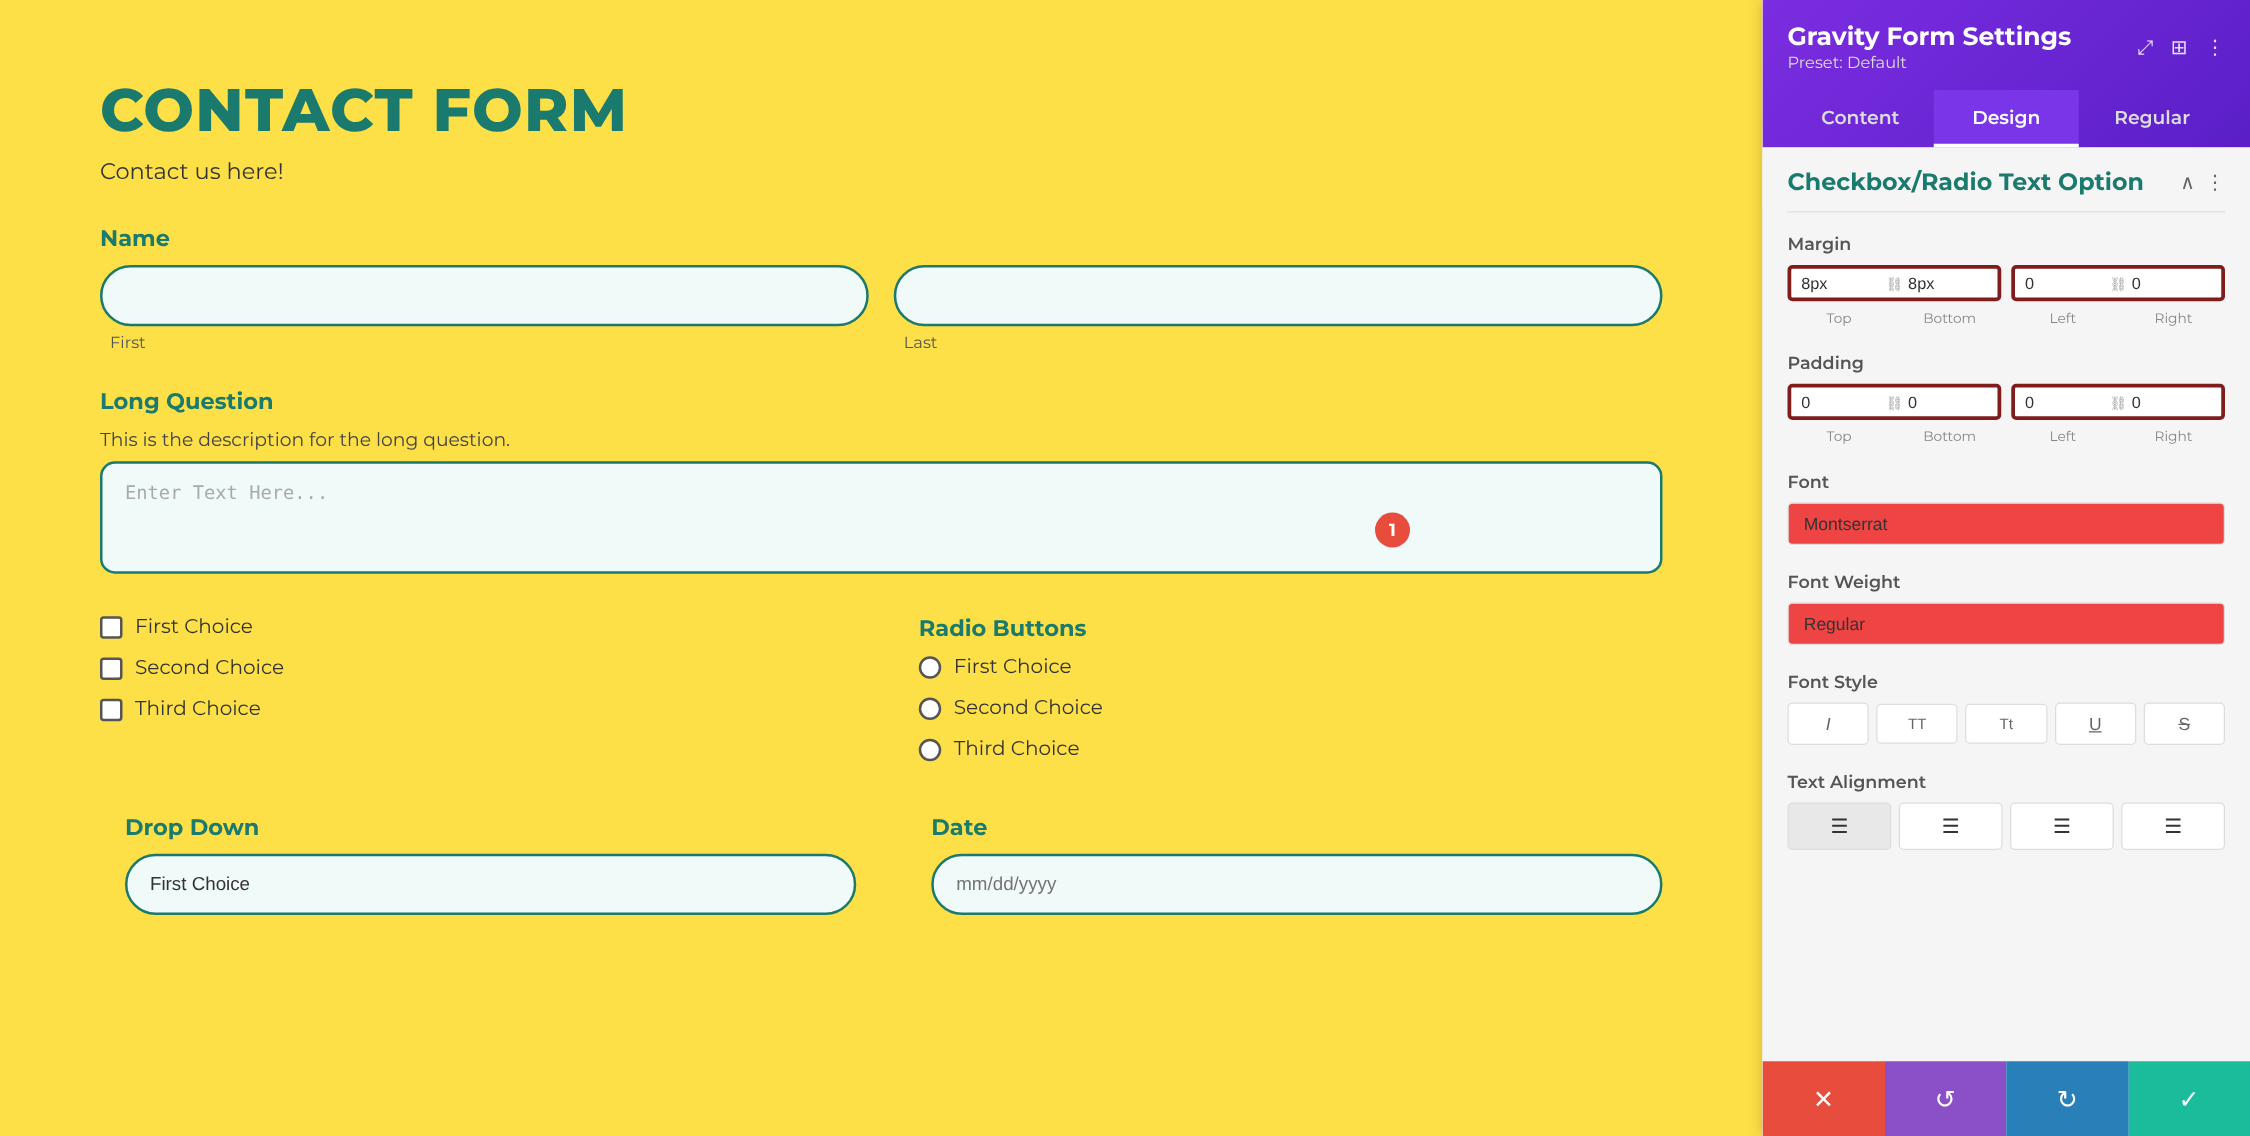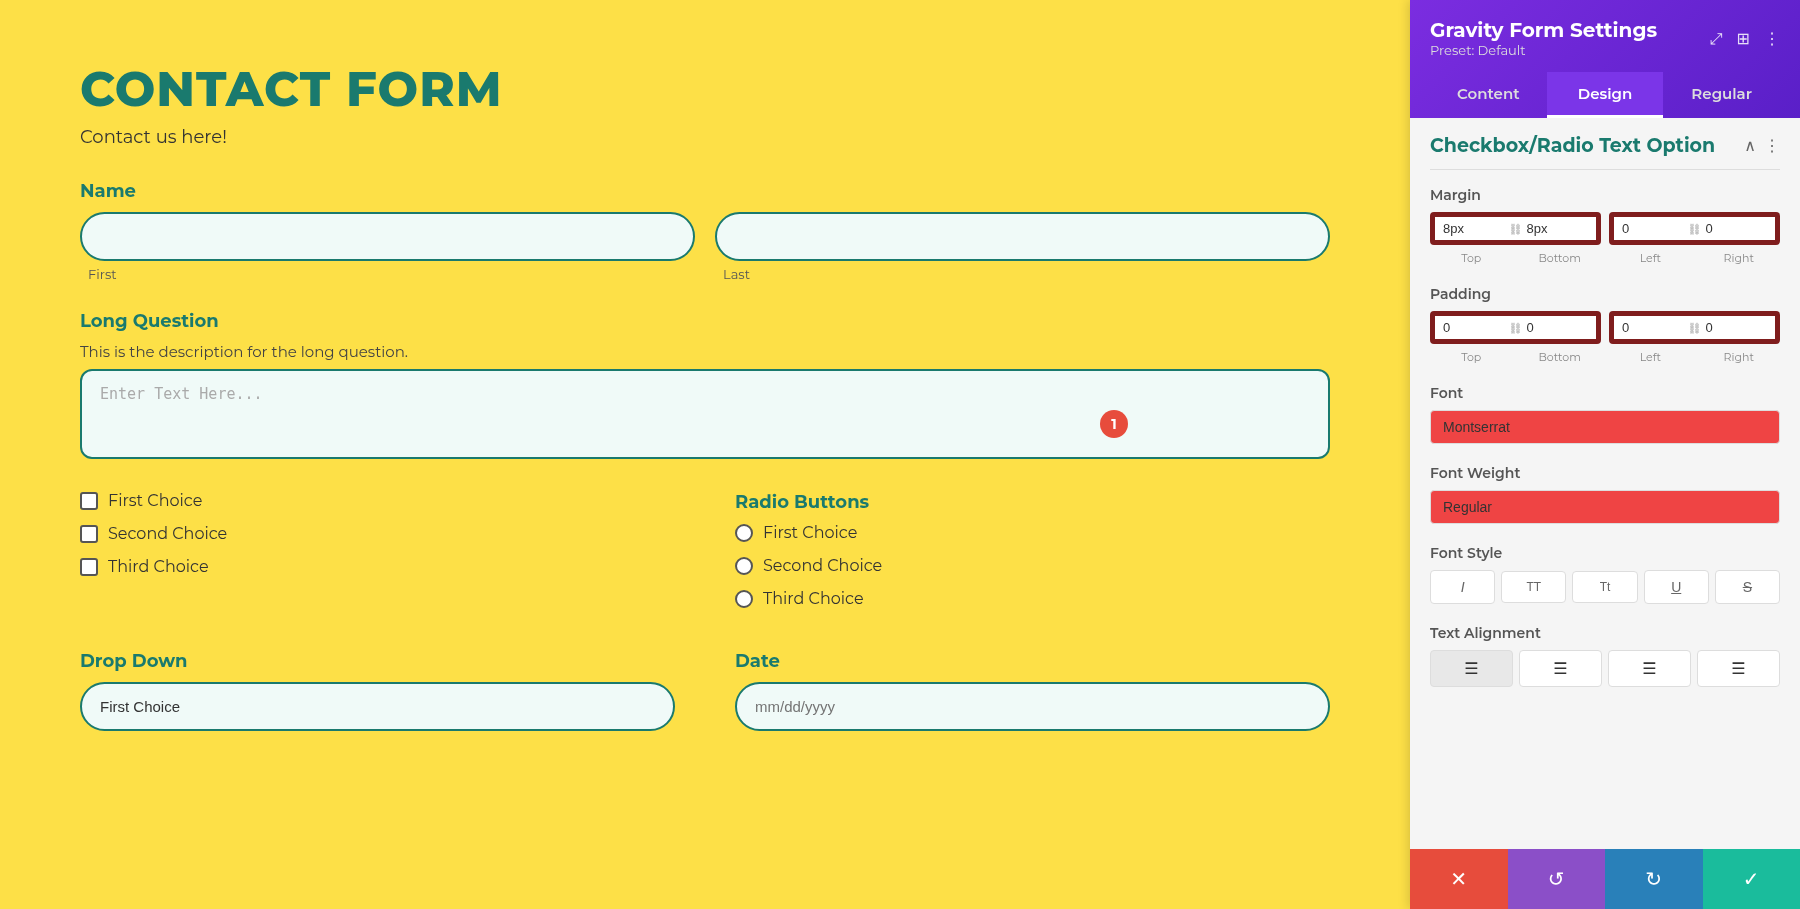--- a/index.html
+++ b/index.html
@@ -280,21 +280,21 @@
       flex: 1;
       display: flex;
       flex-direction: column;
       gap: 6px;
     }
 
     .margin-input-row {
       display: flex;
       align-items: center;
       background: #fff;
-      border: 5px solid #7f1d1d;
+      border: 3px solid #7f1d1d;
       border-radius: 4px;
       padding: 4px 8px;
       gap: 4px;
     }
 
     .margin-input {
       flex: 1;
       border: none;
       outline: none;
       font-size: 13px;
@@ -471,21 +471,21 @@
         <input type="radio" name="radio" style="">
         <span>Second Choice</span>
       </div>
       <div class="radio-item">
         <input type="radio" name="radio" style="">
         <span>Third Choice</span>
       </div>
     </div>
   </div>
 
-  <div class="two-col-fields" style="margin-top:28px;">
+  <div class="two-col-fields" style="margin-top:28px;margin-left:20px;">
     <div class="field-col">
       <div class="field-label">Drop Down</div>
       <select class="select-input">
         <option>First Choice</option>
         <option>Second Choice</option>
         <option>Third Choice</option>
       </select>
     </div>
     <div class="field-col">
       <div class="field-label">Date</div>

